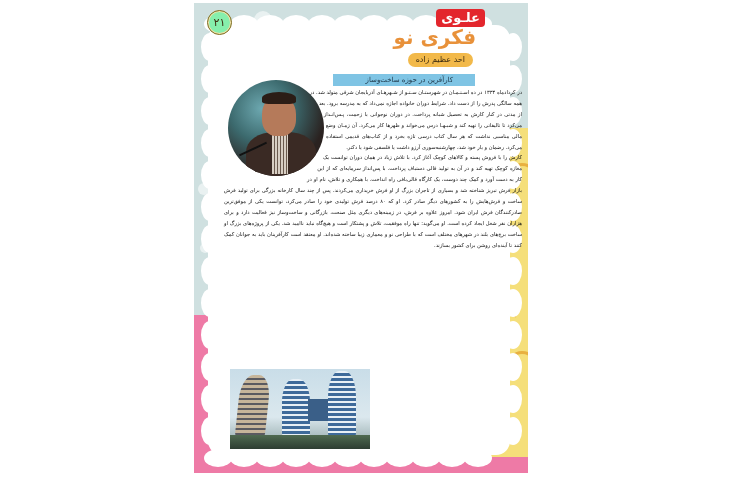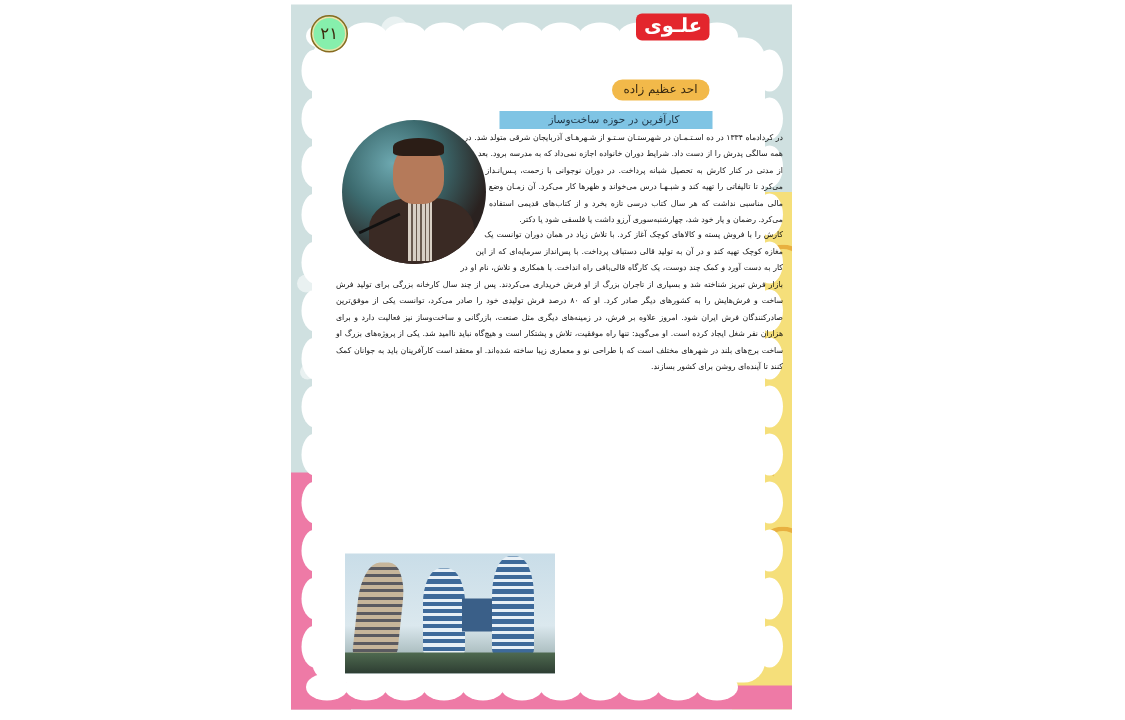--- a/index.html
+++ b/index.html
@@ -47,21 +47,21 @@
     .wave-left { left: 7px; }
     .wave-right { right: 8px; }
 
     .page-number {
       position: absolute; left: 13px; top: 7px; width: 23px; height: 23px; border-radius: 50%;
       background: #86efac; border: 1.5px solid #8a6a20; box-shadow: 0 0 0 1px #f3e1a8 inset;
       color: #3d2e10; font-size: 11px; line-height: 23px; text-align: center;
       font-family: "DejaVu Sans", sans-serif;
     }
     .kicker {
-      position: absolute; right: 55px; top: 6px; background: #e3262d; color: #fff;
+      position: absolute; right: 43px; top: 6px; background: #e3262d; color: #fff;
       font-weight: bold; font-size: 13px; line-height: 15px; padding: 1px 5px 2px; border-radius: 4px;
       direction: rtl;
     }
     .headline {
       position: absolute; right: 52px; top: 22px; color: #e8913a; font-weight: bold; font-size: 20px;
       line-height: 24px; direction: rtl;
     }
     .author {
       position: absolute; right: 55px; top: 50px; background: #f2b94a; color: #3a2a10;
       font-size: 8px; line-height: 12px; padding: 1px 8px; border-radius: 8px; direction: rtl;
@@ -157,20 +157,21 @@
     <span></span><span></span><span></span><span></span><span></span><span></span><span></span><span></span><span></span><span></span><span></span>
   </div>
   <div class="wave-bottom">
     <span></span><span></span><span></span><span></span><span></span><span></span><span></span><span></span><span></span><span></span><span></span>
   </div>
 
   <div class="sheet"></div>
 
   <div class="page-number">۲۱</div>
   <div class="kicker">علـوی</div>
+  <div class="headline">فکری نو</div>
   <div class="author">احد عظیم زاده</div>
   <div class="subtitle">کارآفرین در حوزه ساخت‌وساز</div>
 
   <div class="body-text">
     <div class="wrap-gap"></div>
     <span class="indent">در کردادماه ۱۳۳۴ در ده اسـتـمـان در شهرستـان سـتـو از شـهرهـای آذربایجان شرقی متولد شد. در همه سالگی پدرش را از دست داد. شرایط دوران خانواده اجازه نمی‌داد که به مدرسه برود. بعد از مدتی در کنار کارش به تحصیل شبانه پرداخت. در دوران نوجوانی با زحمت، پـس‌انـداز می‌کرد تا تالیفاتی را تهیه کند و شبـهـا درس می‌خواند و ظهرها کار می‌کرد. آن زمـان وضع مالی مناسبی نداشت که هر سال کتاب درسی تازه بخرد و از کتاب‌های قدیمی استفاده می‌کرد. رضمان و یار خود شد، چهارشنبه‌سوری آرزو داشت یا فلسفی شود یا دکتر.</span>
     <span class="indent">کارش را با فروش پسته و کالاهای کوچک آغاز کرد. با تلاش زیاد در همان دوران توانست یک مغازه کوچک تهیه کند و در آن به تولید قالی دستباف پرداخت. با پس‌انداز سرمایه‌ای که از این کار به دست آورد و کمک چند دوست، یک کارگاه قالی‌بافی راه انداخت. با همکاری و تلاش، نام او در بازار فرش تبریز شناخته شد و بسیاری از تاجران بزرگ از او فرش خریداری می‌کردند. پس از چند سال کارخانه بزرگی برای تولید فرش ساخت و فرش‌هایش را به کشورهای دیگر صادر کرد. او که ۸۰ درصد فرش تولیدی خود را صادر می‌کرد، توانست یکی از موفق‌ترین صادرکنندگان فرش ایران شود. امروز علاوه بر فرش، در زمینه‌های دیگری مثل صنعت، بازرگانی و ساخت‌وساز نیز فعالیت دارد و برای هزاران نفر شغل ایجاد کرده است. او می‌گوید: تنها راه موفقیت، تلاش و پشتکار است و هیچ‌گاه نباید ناامید شد. یکی از پروژه‌های بزرگ او ساخت برج‌های بلند در شهرهای مختلف است که با طراحی نو و معماری زیبا ساخته شده‌اند. او معتقد است کارآفرینان باید به جوانان کمک کنند تا آینده‌ای روشن برای کشور بسازند.</span>
   </div>
 
   <div class="portrait">

